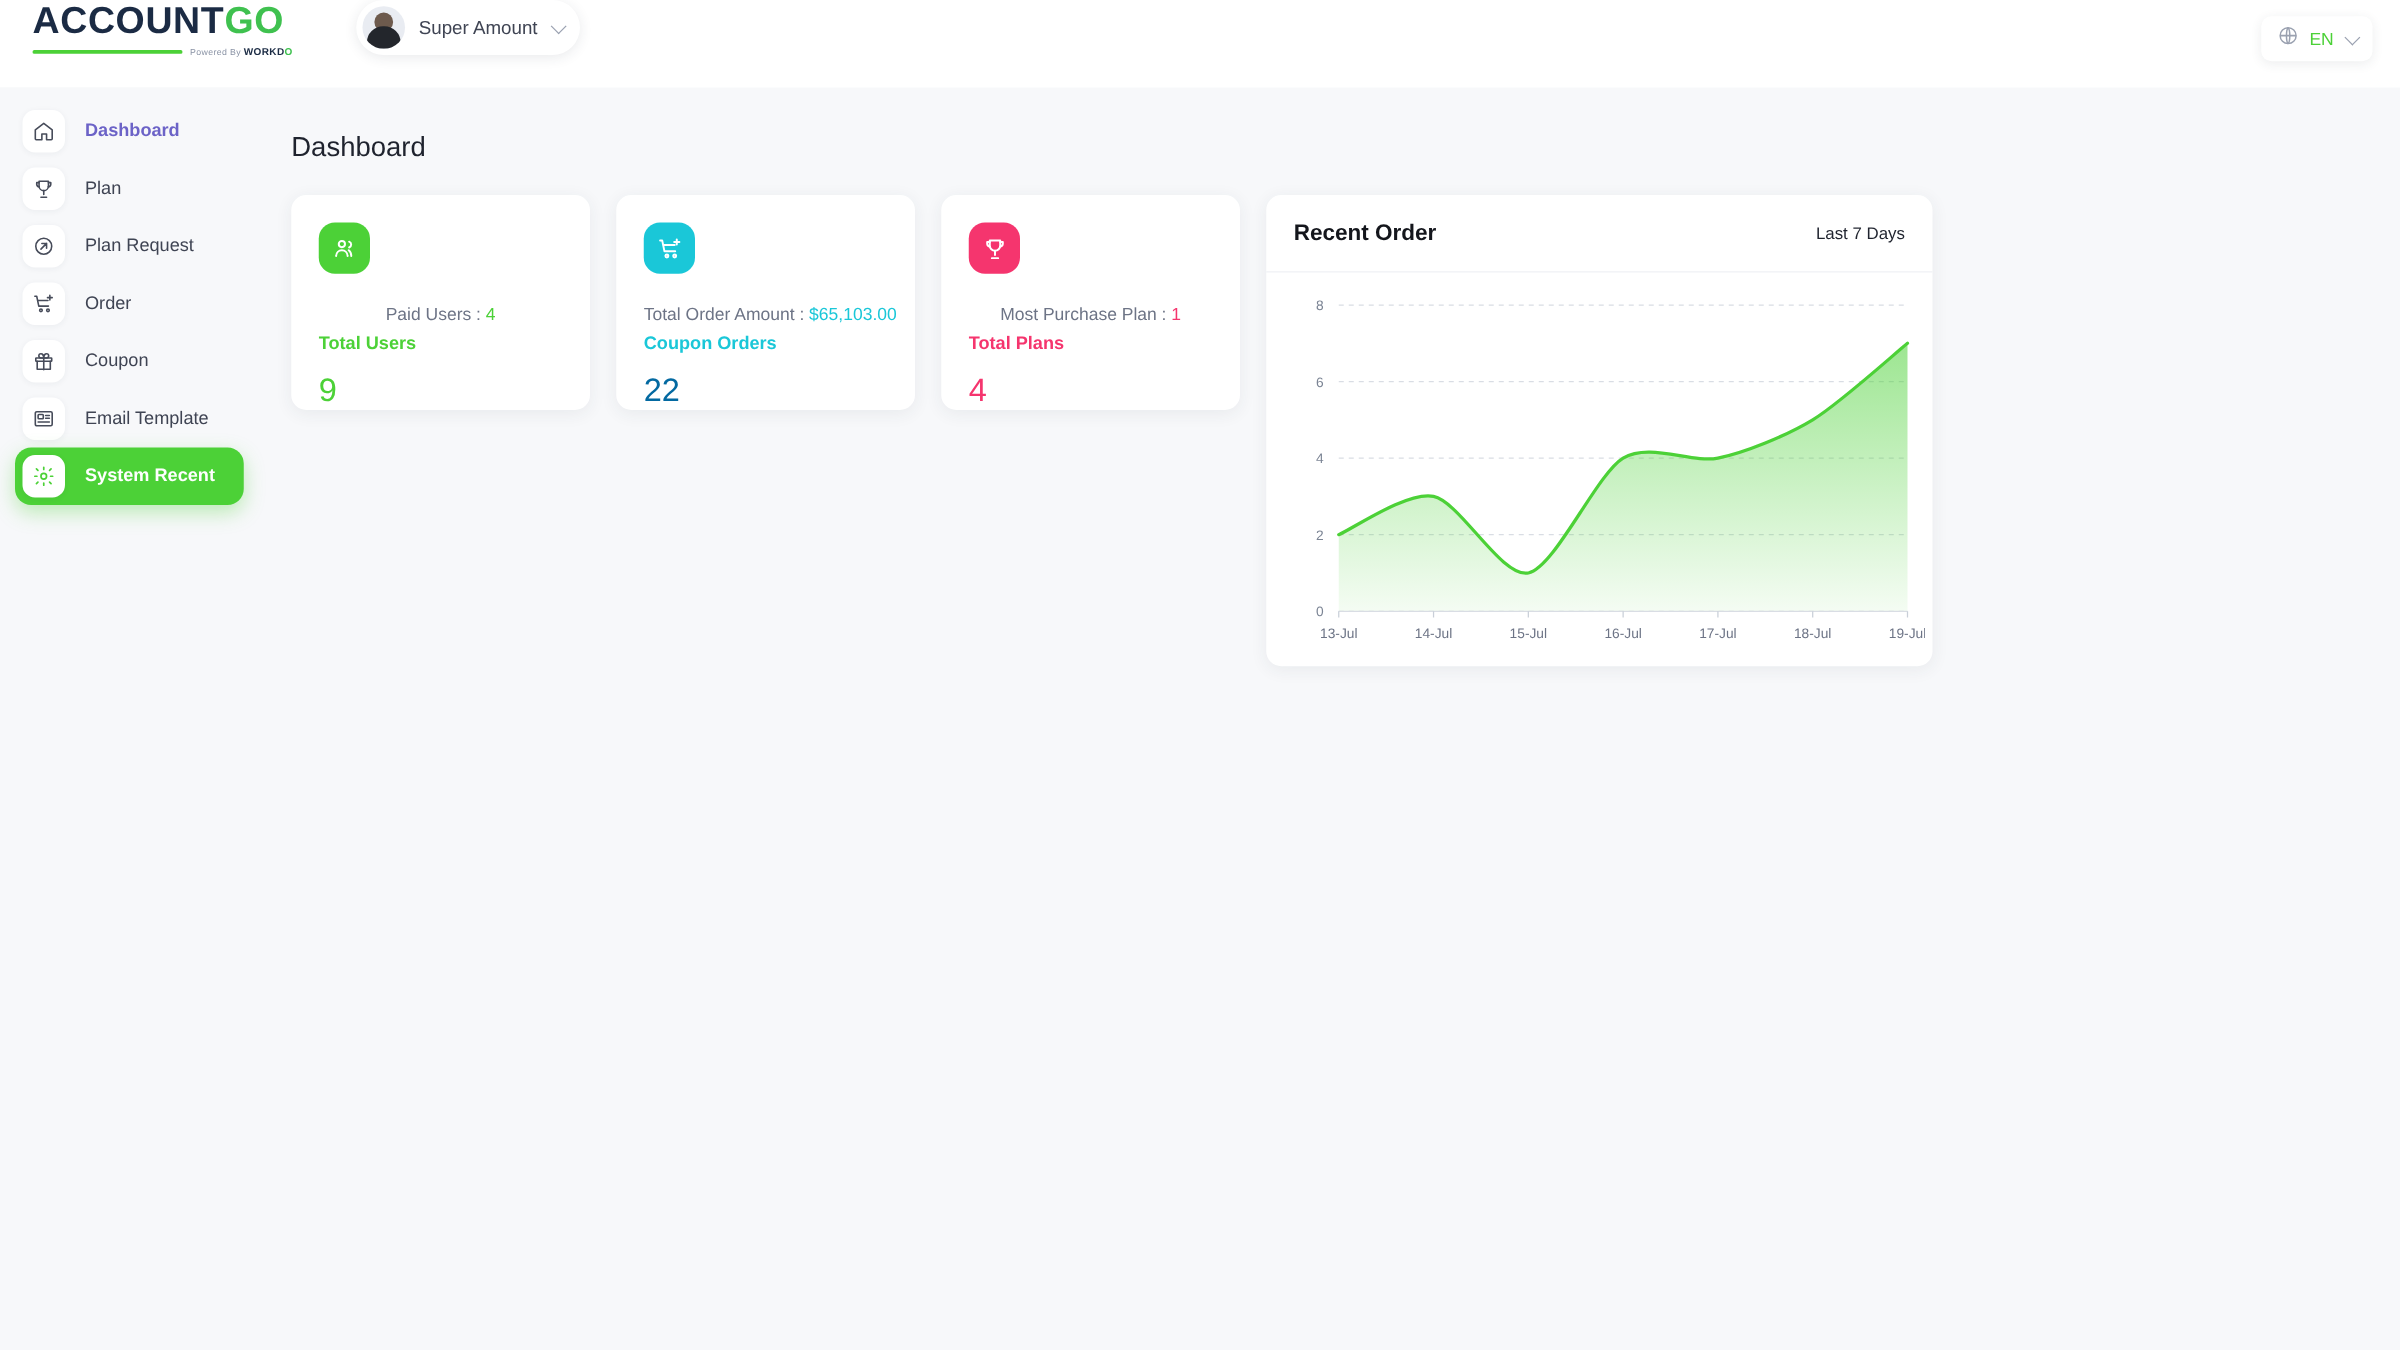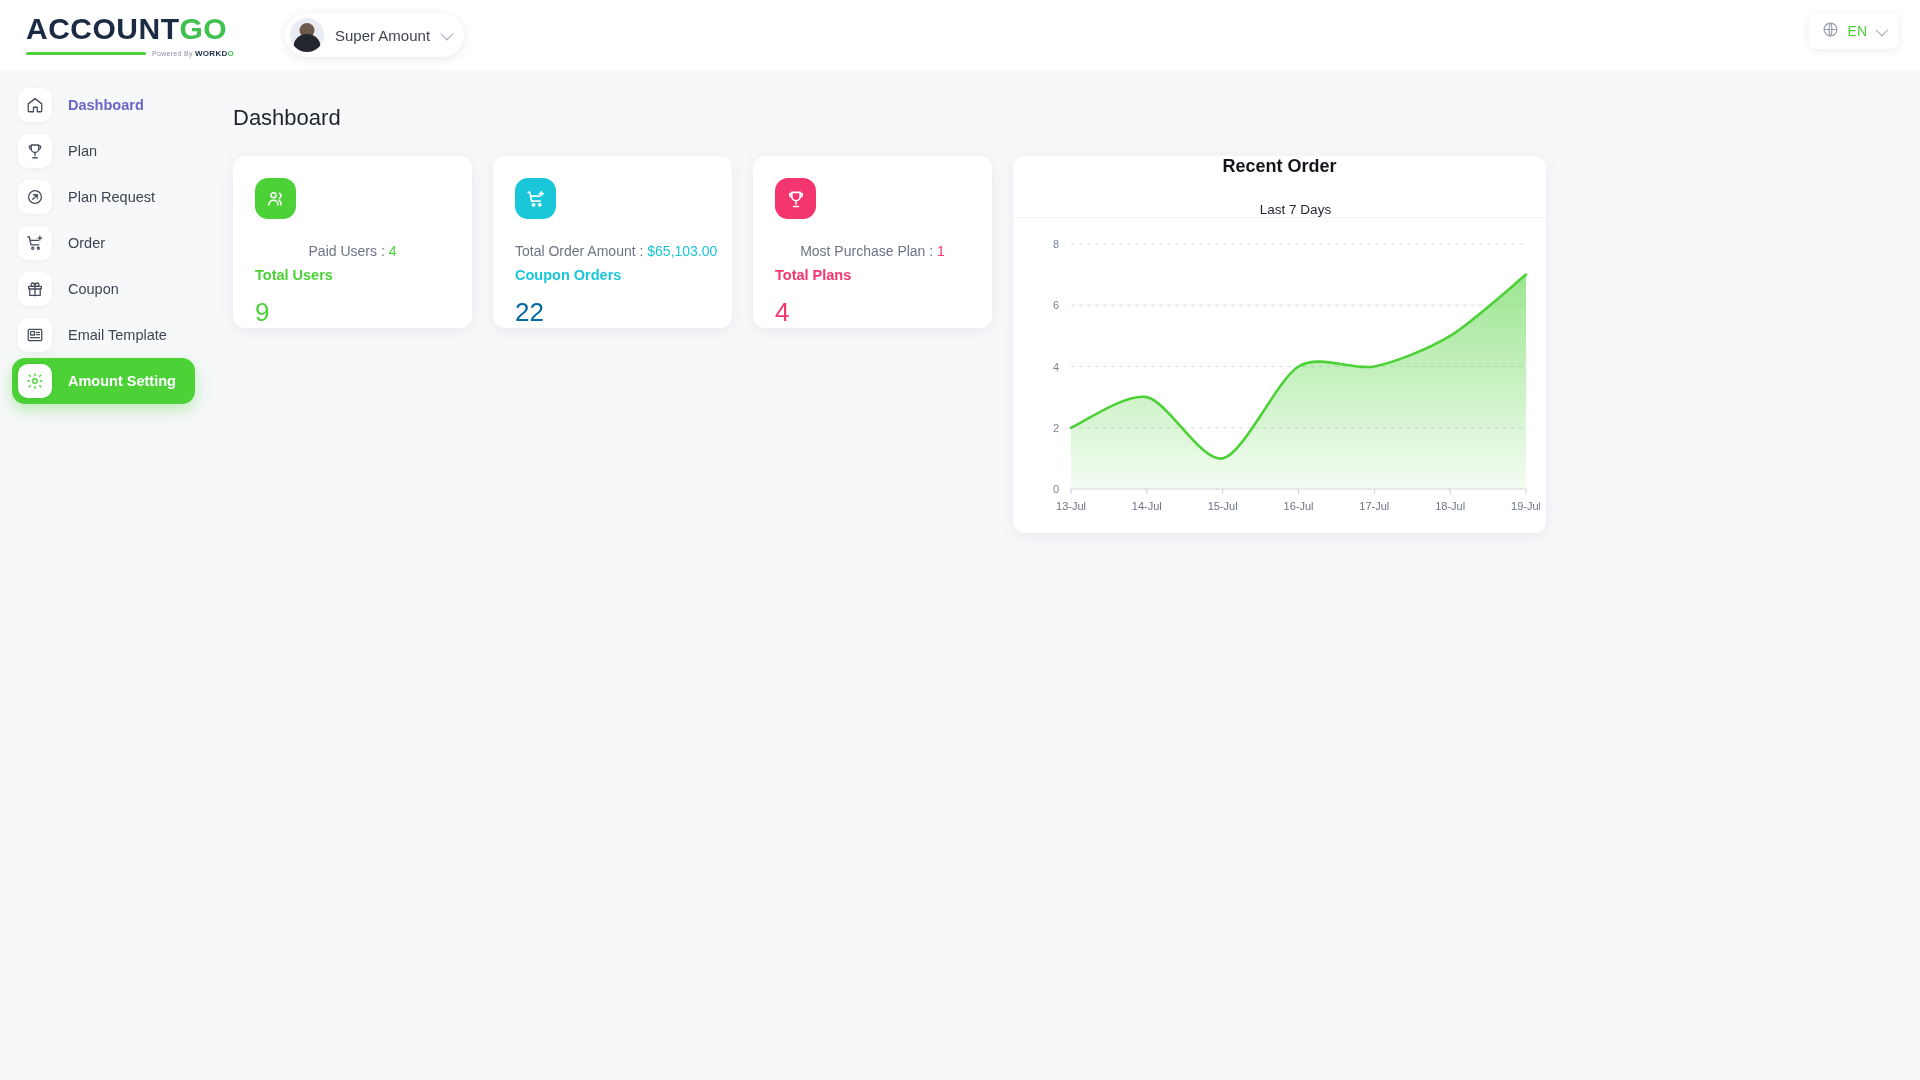--- a/index.html
+++ b/index.html
@@ -18,21 +18,21 @@
   }
 
   
   .topbar {
     position: absolute;
     top: 0; left: 0;
     width: 1920px;
     height: 70px;
     background: #ffffff;
     display: flex;
-    align-items: center;
+    align-items: flex-start;
   }
 
   .logo-wrap {
     width: 255px;
     padding-left: 26px;
     display: flex;
     flex-direction: column;
     justify-content: center;
   }
   .logo-row {
@@ -261,21 +261,20 @@
     border-radius: 12px;
     box-shadow: 0 3px 14px rgba(40,50,70,0.07);
   }
   .chart-head {
     height: 62px;
     padding: 0 22px;
     display: flex;
     align-items: center;
     justify-content: space-between;
     border-bottom: 1px solid #eff1f5;
-    flex-direction: column;
   }
   .chart-title {
     font-size: 18px;
     font-weight: 700;
     color: #14161c;
   }
   .chart-range {
     font-size: 13.5px;
     color: #1f232e;
     margin-left: 32px;
@@ -391,21 +390,21 @@
     <span class="nav-label">Email Template</span>
   </div>
 
   <div class="nav-item active">
     <span class="nav-icon">
       <svg width="18" height="18" viewBox="0 0 24 24" fill="none" stroke="#4cd137" stroke-width="1.8" stroke-linecap="round" stroke-linejoin="round">
         <circle cx="12" cy="12" r="3"></circle>
         <path d="M12 2.5v2.2M12 19.3v2.2M4.2 4.2l1.6 1.6M18.2 18.2l1.6 1.6M2.5 12h2.2M19.3 12h2.2M4.2 19.8l1.6-1.6M18.2 5.8l1.6-1.6"></path>
       </svg>
     </span>
-    <span class="nav-label">Amount Setting</span>
+    <span class="nav-label">System Recent</span>
   </div>
 </div>
 
 <div class="main">
 
   <div class="page-title">Dashboard</div>
 
   <div class="content-row">
 
     <div class="stats-group">

